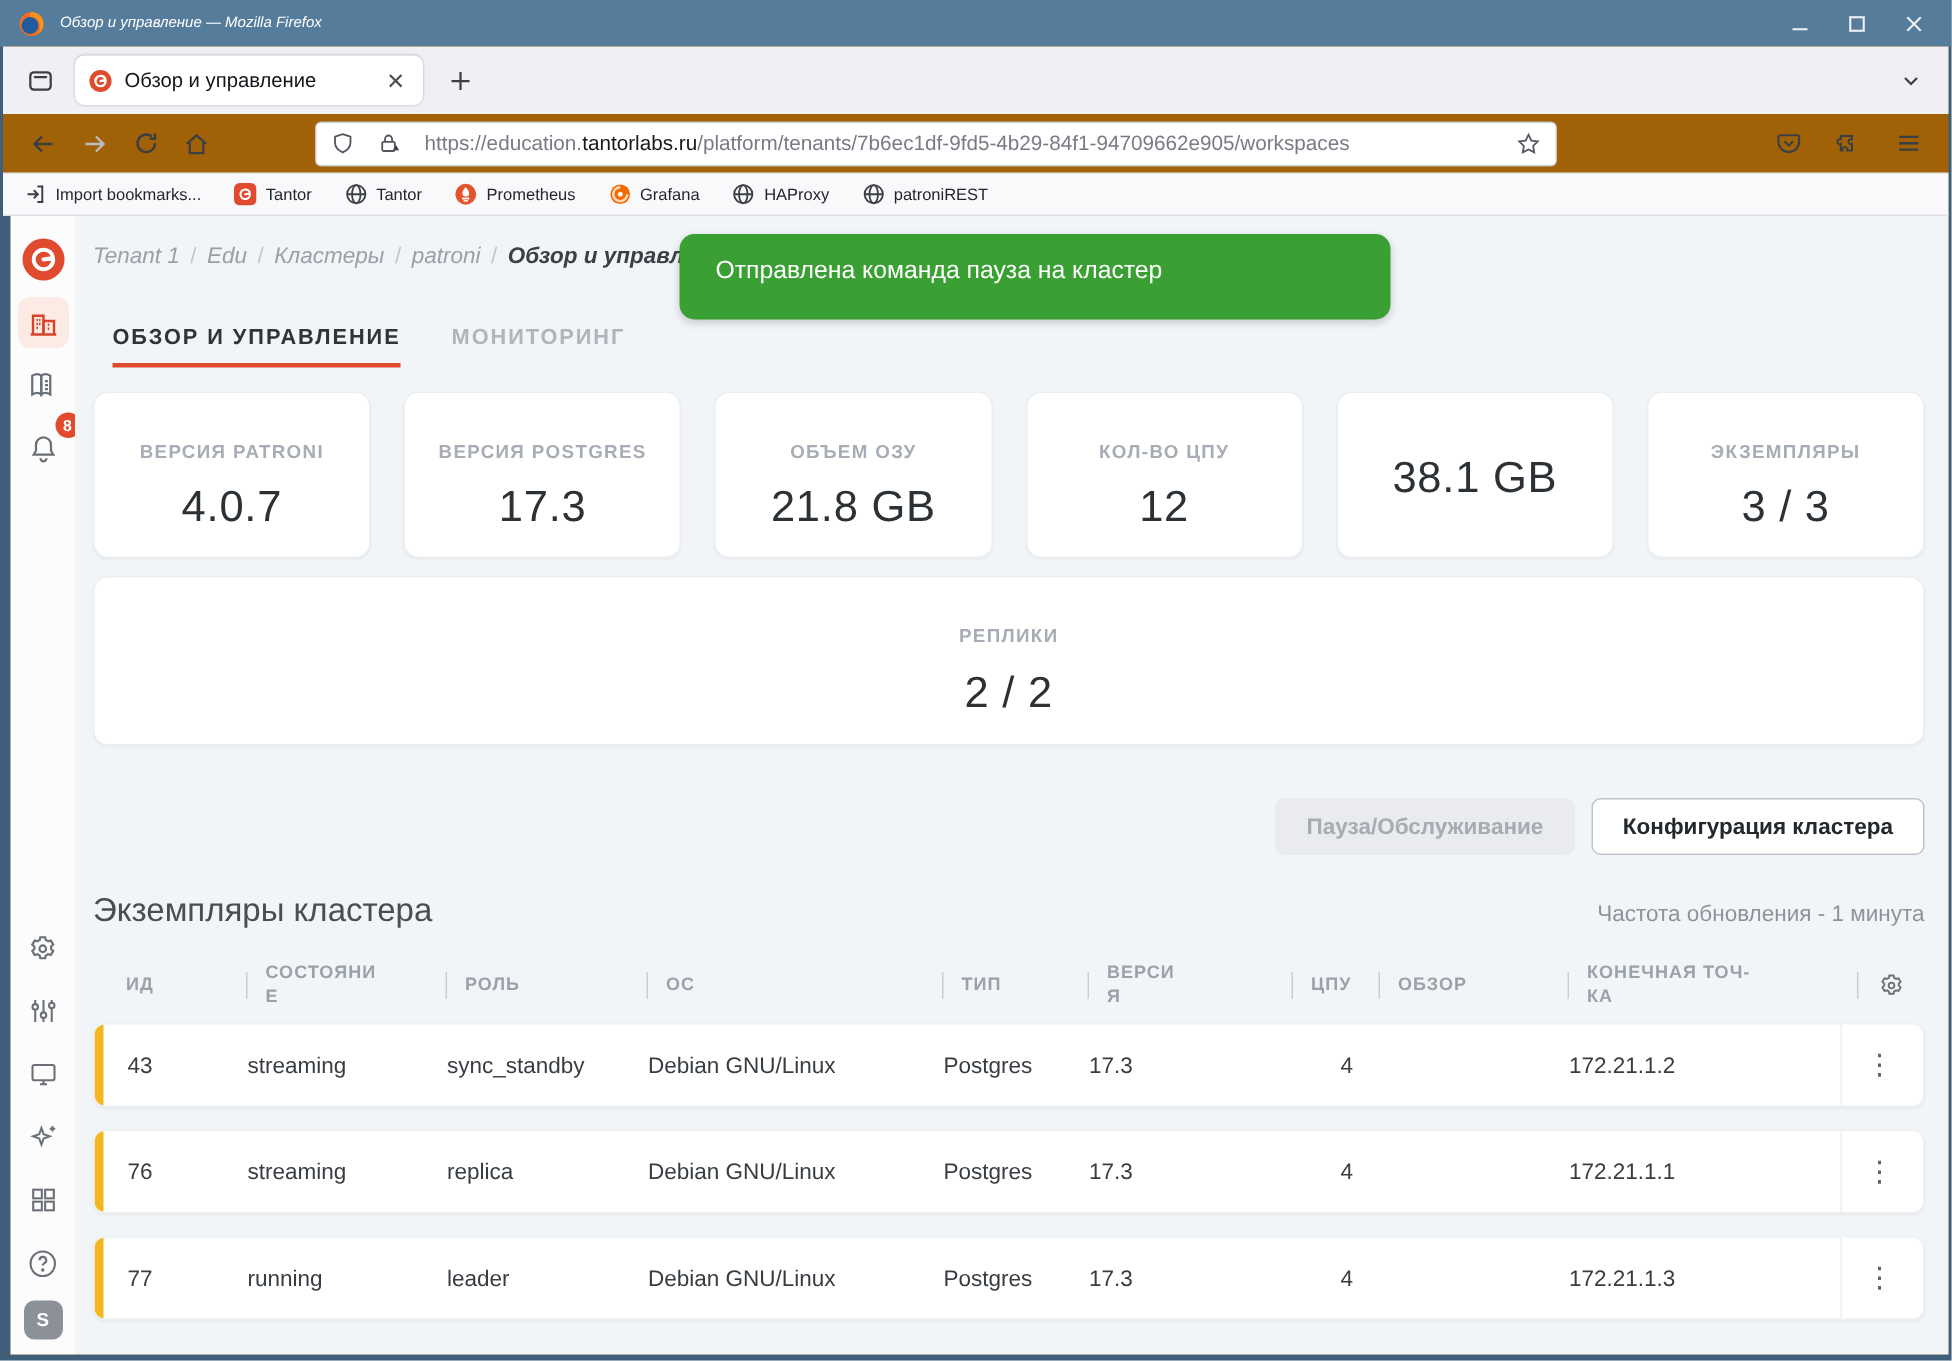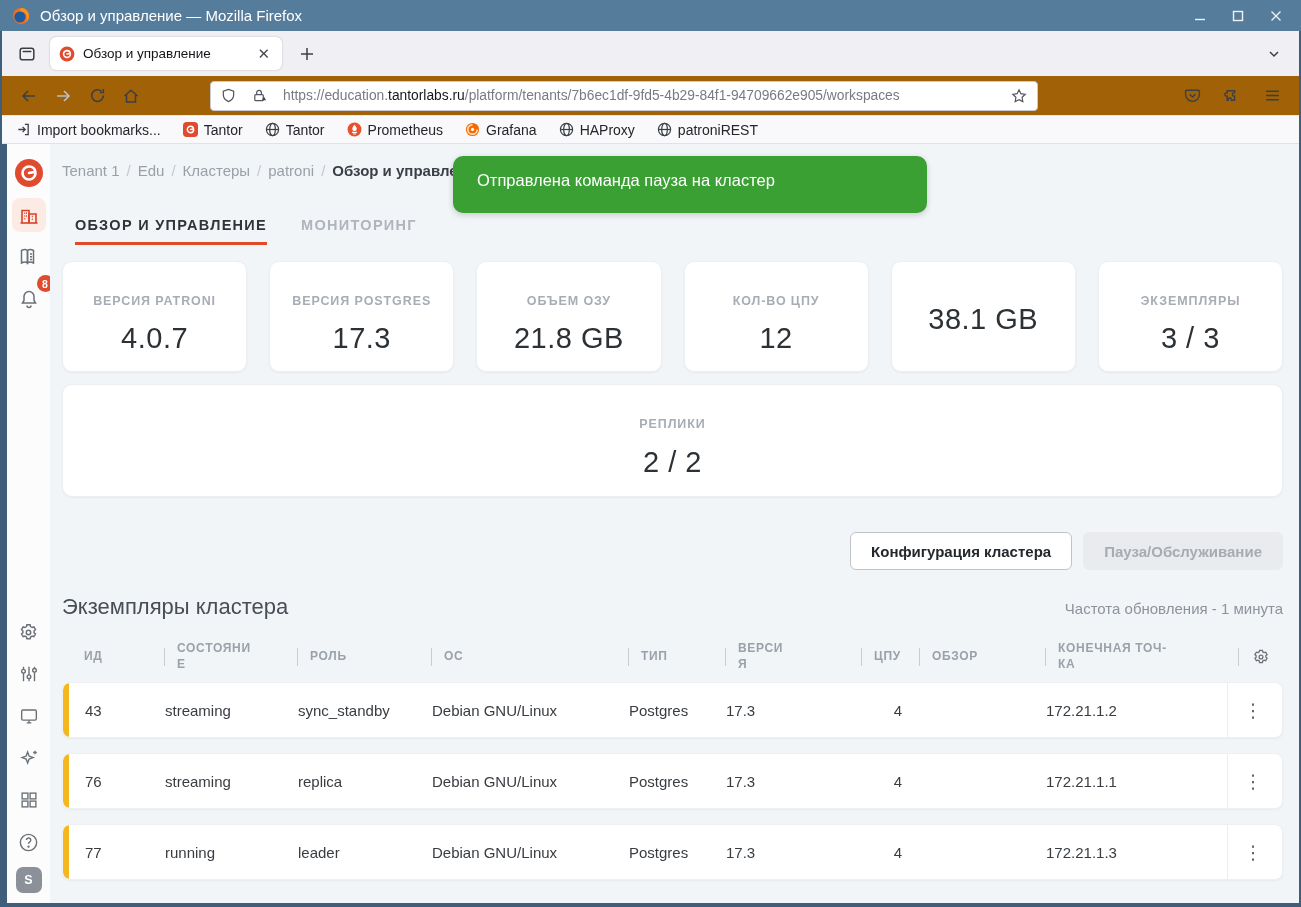--- a/index.html
+++ b/index.html
@@ -10,21 +10,21 @@
     overflow:hidden;
   }
   svg { display:block; }
 
   
   .titlebar {
     height:31px; background:#557c9b; display:flex; align-items:center;
     padding:0 10px 0 12px; color:#fff;
   }
   .titlebar .fx-logo { margin-right:10px; }
-  .titlebar .win-title { font-size:15px; flex:1; }
+  .titlebar .win-title { font-size:10px; flex:1;font-style:italic; }
   .win-controls { display:flex; gap:8px; }
   .win-btn { width:30px; height:24px; display:flex; align-items:center; justify-content:center; color:#eef2f6; }
 
   .browser { margin:0 2px 2px 2px; height:872px; background:#a16207; display:flex; flex-direction:column; }
 
   .tabstrip { height:45px; background:#f0f0f4; display:flex; align-items:center; padding:0 10px; }
   .tsbtn { width:30px; height:30px; border-radius:4px; display:flex; align-items:center; justify-content:center; color:#3b3f44; }
   .tab {
     width:232px; height:33px; background:#fff; border-radius:6px; margin-left:8px;
     box-shadow:0 0 2px rgba(0,0,0,.25); display:flex; align-items:center; padding:0 9px; gap:8px;
@@ -38,21 +38,21 @@
   .navbtn { width:30px; height:30px; border-radius:4px; display:flex; align-items:center; justify-content:center; }
   .urlbar {
     margin-left:60px; width:828px; height:30px; background:#fff;
     border:1px solid #c9c9d2; border-radius:4px; display:flex; align-items:center; padding:0 10px; gap:16px;
   }
   .url-text { flex:1; font-size:13.8px; white-space:nowrap; overflow:hidden; color:#7a7a84; }
   .url-text .domain { color:#17171c; }
   .nav-right { margin-left:auto; display:flex; gap:10px; }
 
   .bookmarksbar { height:28px; display:flex; align-items:center; padding:0 14px; gap:22px; border-bottom:1px solid #e2e2e6; background:#f9f9fb; }
-  .bm { display:flex; align-items:center; gap:6px; font-size:14px; color:#24262b; }
+  .bm { display:flex; align-items:center; gap:6px; font-size:11px; color:#24262b; }
 
   
   .app { flex:1; display:flex; min-height:0; }
   .edge { width:5px; background:#3f5e7c; }
   .sidebar {
     width:43px; background:#fcfcfd; display:flex; flex-direction:column; align-items:center;
     padding:12px 0 10px 0;
   }
   .sb-icon { width:34px; height:34px; display:flex; align-items:center; justify-content:center; margin-bottom:8px; border-radius:8px; }
   .sb-icon.active { background:#fcebe5; }
@@ -67,21 +67,21 @@
 
   .main { flex:1; background:#f2f5f8; padding:0 16px 0 12px; position:relative; overflow:hidden; }
 
   .toast {
     position:absolute; left:403px; top:12px; width:474px; height:57px; z-index:6;
     background:#3aa033; border-radius:10px; color:#fff; font-size:16.5px;
     padding:15px 24px; box-shadow:0 2px 6px rgba(0,0,0,.18);
   }
 
   .breadcrumb { margin-top:18px; font-size:15px; color:#9aa0a8; display:flex; gap:7px; align-items:center; white-space:nowrap; }
-  .crumb { color:#9aa0a8; }
+  .crumb { color:#9aa0a8;font-style:italic; }
   .crumb.current { color:#3a3f46; font-weight:bold; }
   .crumb-sep { color:#c3c8ce; }
 
   .app-tabs { margin:38px 0 0 13px; display:flex; gap:34px; }
   .app-tab { font-size:14.5px; font-weight:bold; letter-spacing:1.3px; color:#b0b5bc; padding-bottom:9px; }
   .app-tab.active { color:#2f3439; border-bottom:3px solid #df4a2b; }
 
   .cards { margin-top:16px; display:grid; grid-template-columns:repeat(6,1fr); gap:22px; }
   .card {
     background:#fff; border:1px solid #eceff2; border-radius:10px; height:111px;
@@ -453,22 +453,22 @@
       </div>
 
       <div class="cards-wide">
         <div class="card wide">
           <span class="card-label">РЕПЛИКИ</span>
           <span class="card-value">2 / 2</span>
         </div>
       </div>
 
       <div class="actions-row">
+        <button class="btn disabled">Пауза/Обслуживание</button>
         <button class="btn primary-outline">Конфигурация кластера</button>
-        <button class="btn disabled">Пауза/Обслуживание</button>
       </div>
 
       <div class="section-head">
         <span class="section-title">Экземпляры кластера</span>
         <span class="refresh-note">Частота обновления - 1 минута</span>
       </div>
 
       <div class="tgrid thead">
         <span class="th">
             <span class="lbl">ИД</span>

